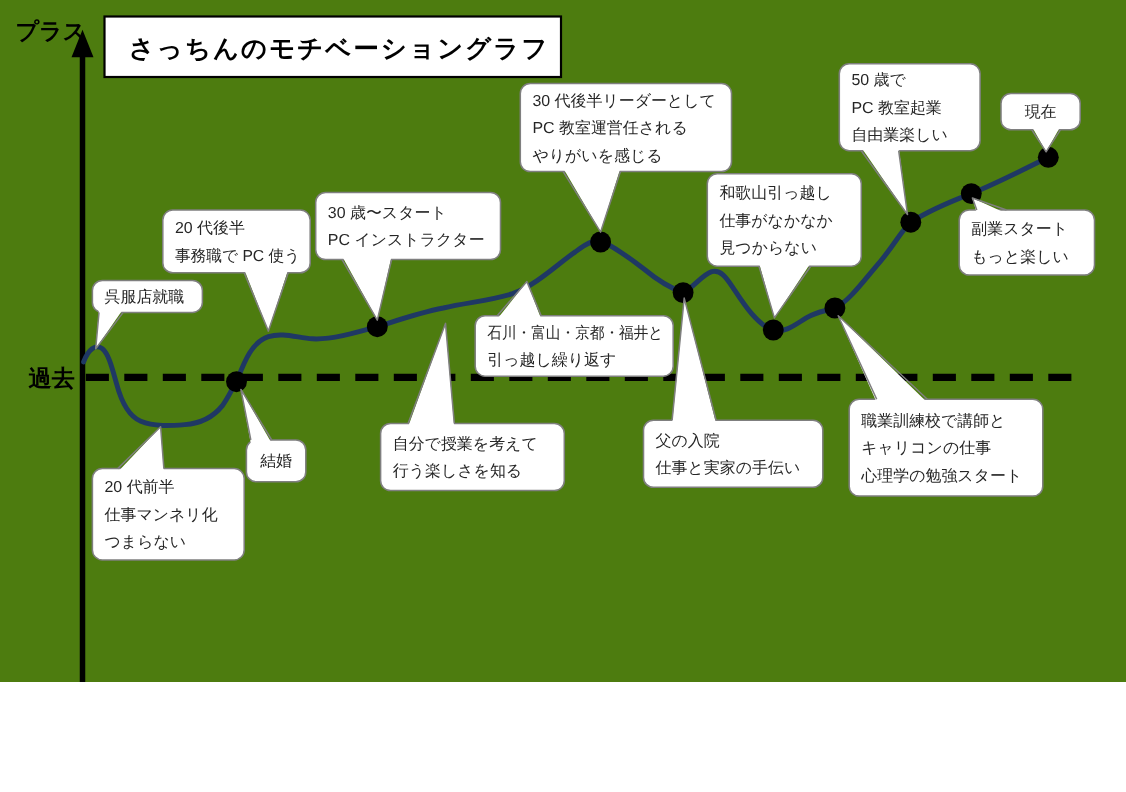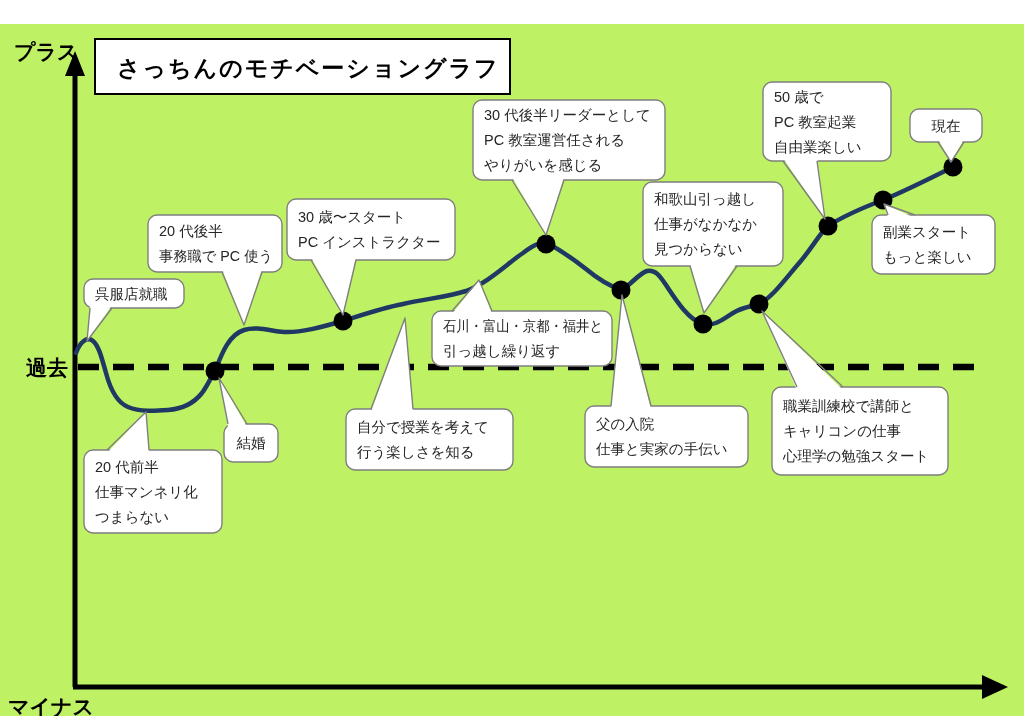--- a/index.html
+++ b/index.html
@@ -1,16 +1,16 @@
 <!DOCTYPE html>
 <html><head>
 <meta charset="utf-8">
 <style>
   html,body{margin:0;padding:0;background:#ffffff;}
-  .stage{position:relative;width:1024px;height:692px;background:#bef264;overflow:hidden;margin-top:24px;}
+  .stage{position:relative;width:1024px;height:620px;background:#4d7c0f;overflow:hidden;}
   svg{display:block;}
   svg text{font-family:"Liberation Sans","DejaVu Sans",sans-serif;}
   .axis-label{font-size:21px;font-weight:bold;fill:#000000;}
   .title-text{font-size:23px;font-weight:bold;fill:#000000;letter-spacing:2px;}
   .title-rect{fill:#ffffff;stroke:#000000;stroke-width:2;}
   .callout-text{font-size:14.5px;fill:#262626;}
 </style>
 </head>
 <body>
 

